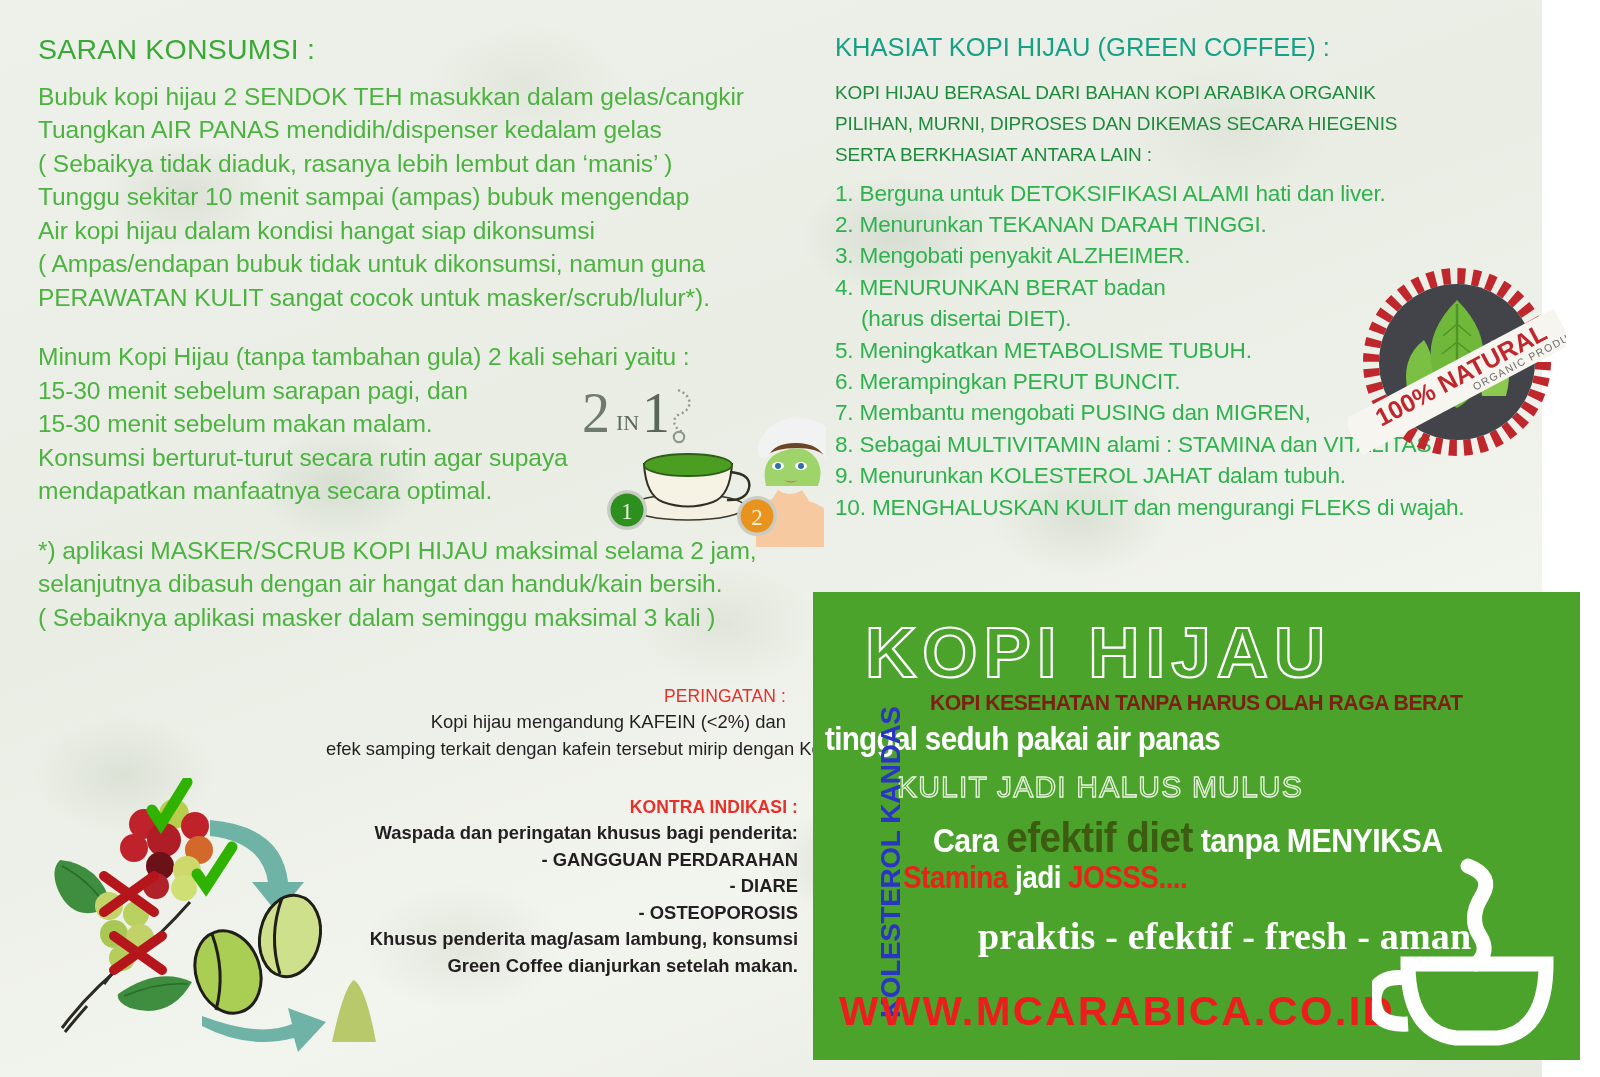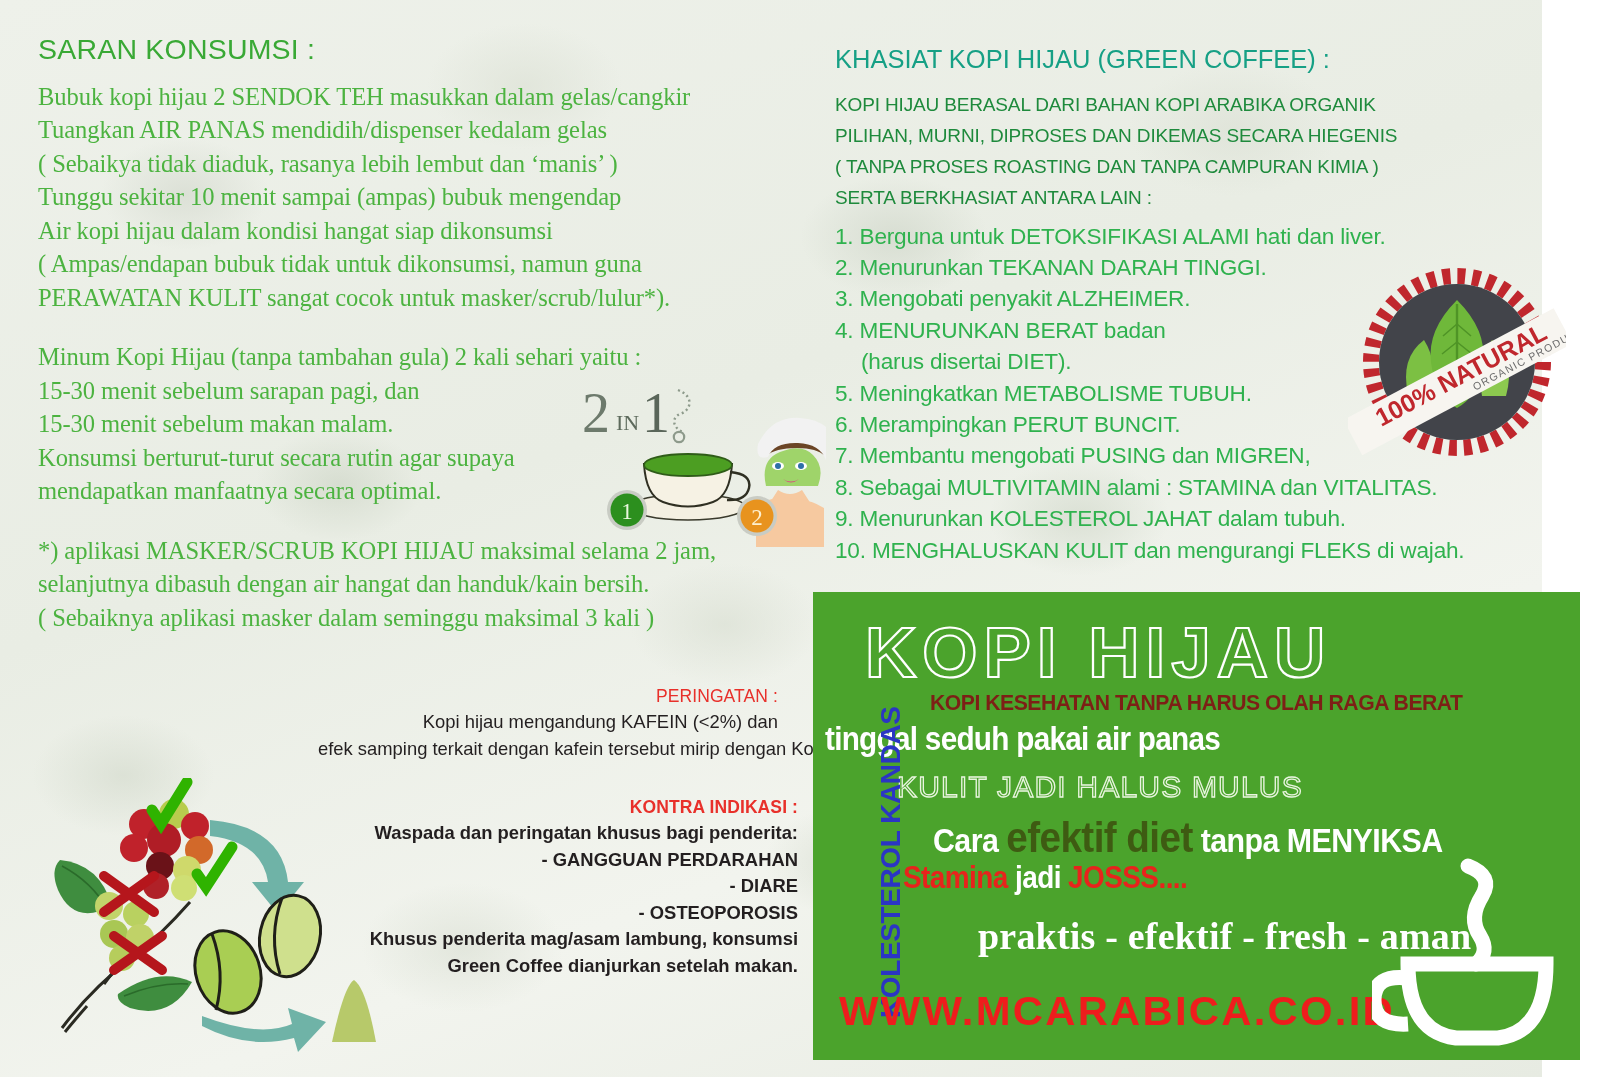--- a/index.html
+++ b/index.html
@@ -46,29 +46,28 @@
     margin-bottom: 12px;
     white-space: nowrap;
   }
 
   .green-line {
     color: #4cb340;
     font-size: 24.6px;
     line-height: 33.5px;
     letter-spacing: -.1px;
     white-space: nowrap;
-    font-family: Liberation Serif, serif;
   }
 
   .block-gap { height: 26px; }
 
   
   #right-col {
     position: absolute;
-    left: 835px; top: 44px;
+    left: 835px; top: 32px;
     width: 740px;
   }
 
   .khasiat-head {
     color: #16a085;
     font-size: 25.5px;
     line-height: 1.2;
     margin-bottom: 14px;
     white-space: nowrap;
   }
@@ -101,21 +100,21 @@
     font-size: 17.5px;
     line-height: 25px;
     letter-spacing: .1px;
   }
   .warn-line {
     color: #231f20;
     font-size: 18.4px;
     line-height: 26.5px;
     white-space: nowrap;
   }
-  #peringatan { left: 318px; top: 684px; }
+  #peringatan { left: 326px; top: 684px; }
   #kontra     { left: 338px; top: 795px; font-weight: bold; }
 
   
   #green-panel {
     position: absolute;
     left: 813px; top: 592px;
     width: 767px; height: 468px;
     background: #4ba32c;
     overflow: hidden;
   }
@@ -286,21 +285,20 @@
       <div class="green-line">selanjutnya dibasuh dengan air hangat dan handuk/kain bersih.</div>
       <div class="green-line">( Sebaiknya aplikasi masker dalam seminggu maksimal 3 kali )</div>
     </div>
   </div>
 
   <div id="right-col">
     <div class="khasiat-head">KHASIAT KOPI HIJAU (GREEN COFFEE) :</div>
 
     <div class="intro-line">KOPI HIJAU BERASAL DARI BAHAN KOPI ARABIKA ORGANIK</div>
     <div class="intro-line">PILIHAN, MURNI, DIPROSES DAN DIKEMAS SECARA HIEGENIS</div>
-    <div class="intro-line">( TANPA PROSES ROASTING DAN TANPA CAMPURAN KIMIA )</div>
     <div class="intro-line">SERTA BERKHASIAT ANTARA LAIN :</div>
 
     <div style="height:8px"></div>
 
     <div class="benefit-line">1. Berguna untuk DETOKSIFIKASI ALAMI hati dan liver.</div>
     <div class="benefit-line">2. Menurunkan TEKANAN DARAH TINGGI.</div>
     <div class="benefit-line">3. Mengobati penyakit ALZHEIMER.</div>
     <div class="benefit-line">4. MENURUNKAN BERAT badan</div>
     <div class="benefit-line indent">(harus disertai DIET).</div>
     <div class="benefit-line">5. Meningkatkan METABOLISME TUBUH.</div>

